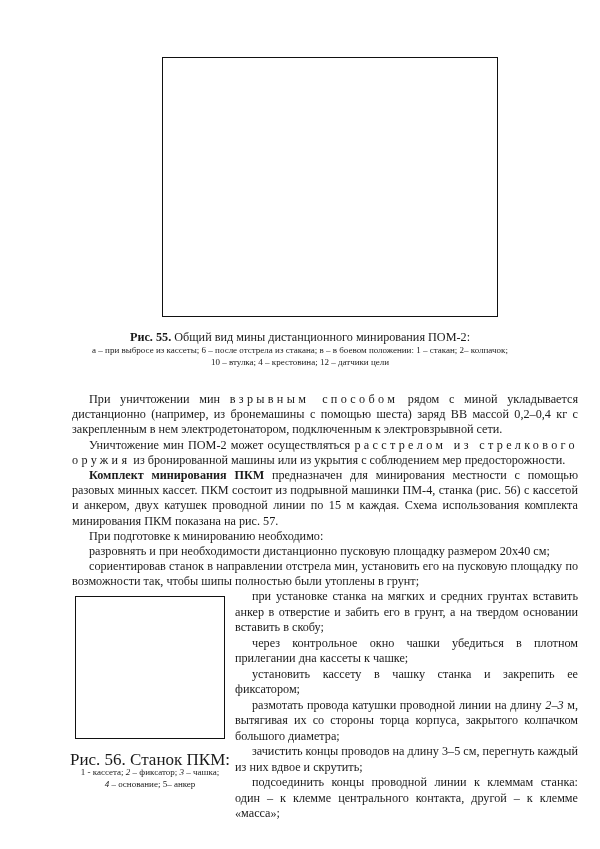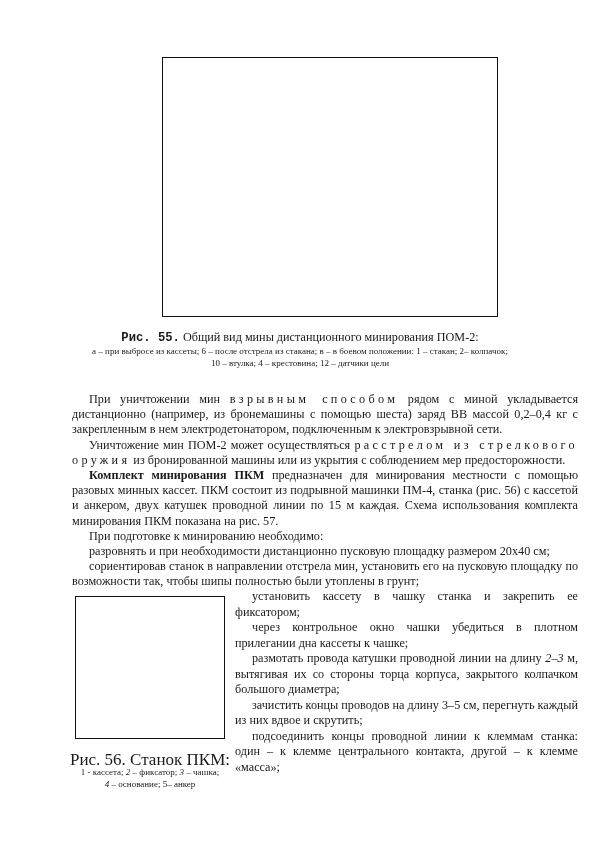--- a/index.html
+++ b/index.html
@@ -3,21 +3,21 @@
 <meta charset="utf-8">
 <style>
   html, body { margin:0; padding:0; background:#ffffff; }
   body { width:600px; height:849px; position:relative; overflow:hidden;
          font-family:"Liberation Serif", "DejaVu Serif", serif; color:#1a1a1a; }
   .frame { position:absolute; border:1.5px solid #111; box-sizing:border-box; background:#fff; }
   #fig55 { left:162px; top:57px; width:336px; height:260px; }
   #fig56 { left:75px; top:596px; width:150px; height:143px; }
   .cap55 { position:absolute; left:60px; width:480px; top:330px; text-align:center; }
   .cap55 .title { font-size:12.2px; line-height:15px; }
-  .cap55 .title b { font-weight:bold;font-family:Liberation Mono, monospace; }
+  .cap55 .title b { font-weight:bold; }
   .cap55 .legend { font-size:9px; line-height:11.5px; }
   .body { position:absolute; left:72px; width:506px; font-size:12.2px; line-height:15.2px; text-align:justify; }
   .body p { margin:0; text-indent:17px;font-family:Liberation Serif, serif; }
   .spaced { letter-spacing:3.3px; }
   .col { position:absolute; left:235px; width:343px; top:589px; font-size:12.2px; line-height:15.5px; text-align:justify; }
   .col p { margin:0; text-indent:17px; }
   .cap56 { position:absolute; left:60px; width:180px; top:753px; text-align:center; }
   .cap56 .title { font-size:17px; line-height:14px; }
   .cap56 .legend { font-size:9px; line-height:11.5px; }
   i { font-style:italic; }
@@ -44,18 +44,19 @@
 
 <div class="frame" id="fig56"></div>
 
 <div class="cap56">
   <div class="title">Рис. 56. Станок ПКМ:</div>
   <div class="legend"><span>1</span><span> - кассета; </span><i>2</i><span> – фиксатор; </span><i>3</i><span> – чашка;</span></div>
   <div class="legend"><i>4</i><span> – основание; 5– анкер</span></div>
 </div>
 
 <div class="col">
+  <p>при установке станка на мягких и средних грунтах вставить анкер в отверстие и забить его в грунт, а на твердом основании вставить в скобу;</p>
+  <p>через контрольное окно чашки убедиться в плотном прилегании дна кассеты к чашке;</p>
   <p>установить кассету в чашку станка и закрепить ее фиксатором;</p>
-  <p>через контрольное окно чашки убедиться в плотном прилегании дна кассеты к чашке;</p>
   <p><span>размотать провода катушки проводной линии на длину </span><i>2–3</i><span> м, вытягивая их со стороны торца корпуса, закрытого колпачком большого диаметра;</span></p>
   <p>зачистить концы проводов на длину 3–5 см, перегнуть каждый из них вдвое и скрутить;</p>
   <p>подсоединить концы проводной линии к клеммам станка: один – к клемме центрального контакта, другой – к клемме «масса»;</p>
 </div>
 
 </body></html>

